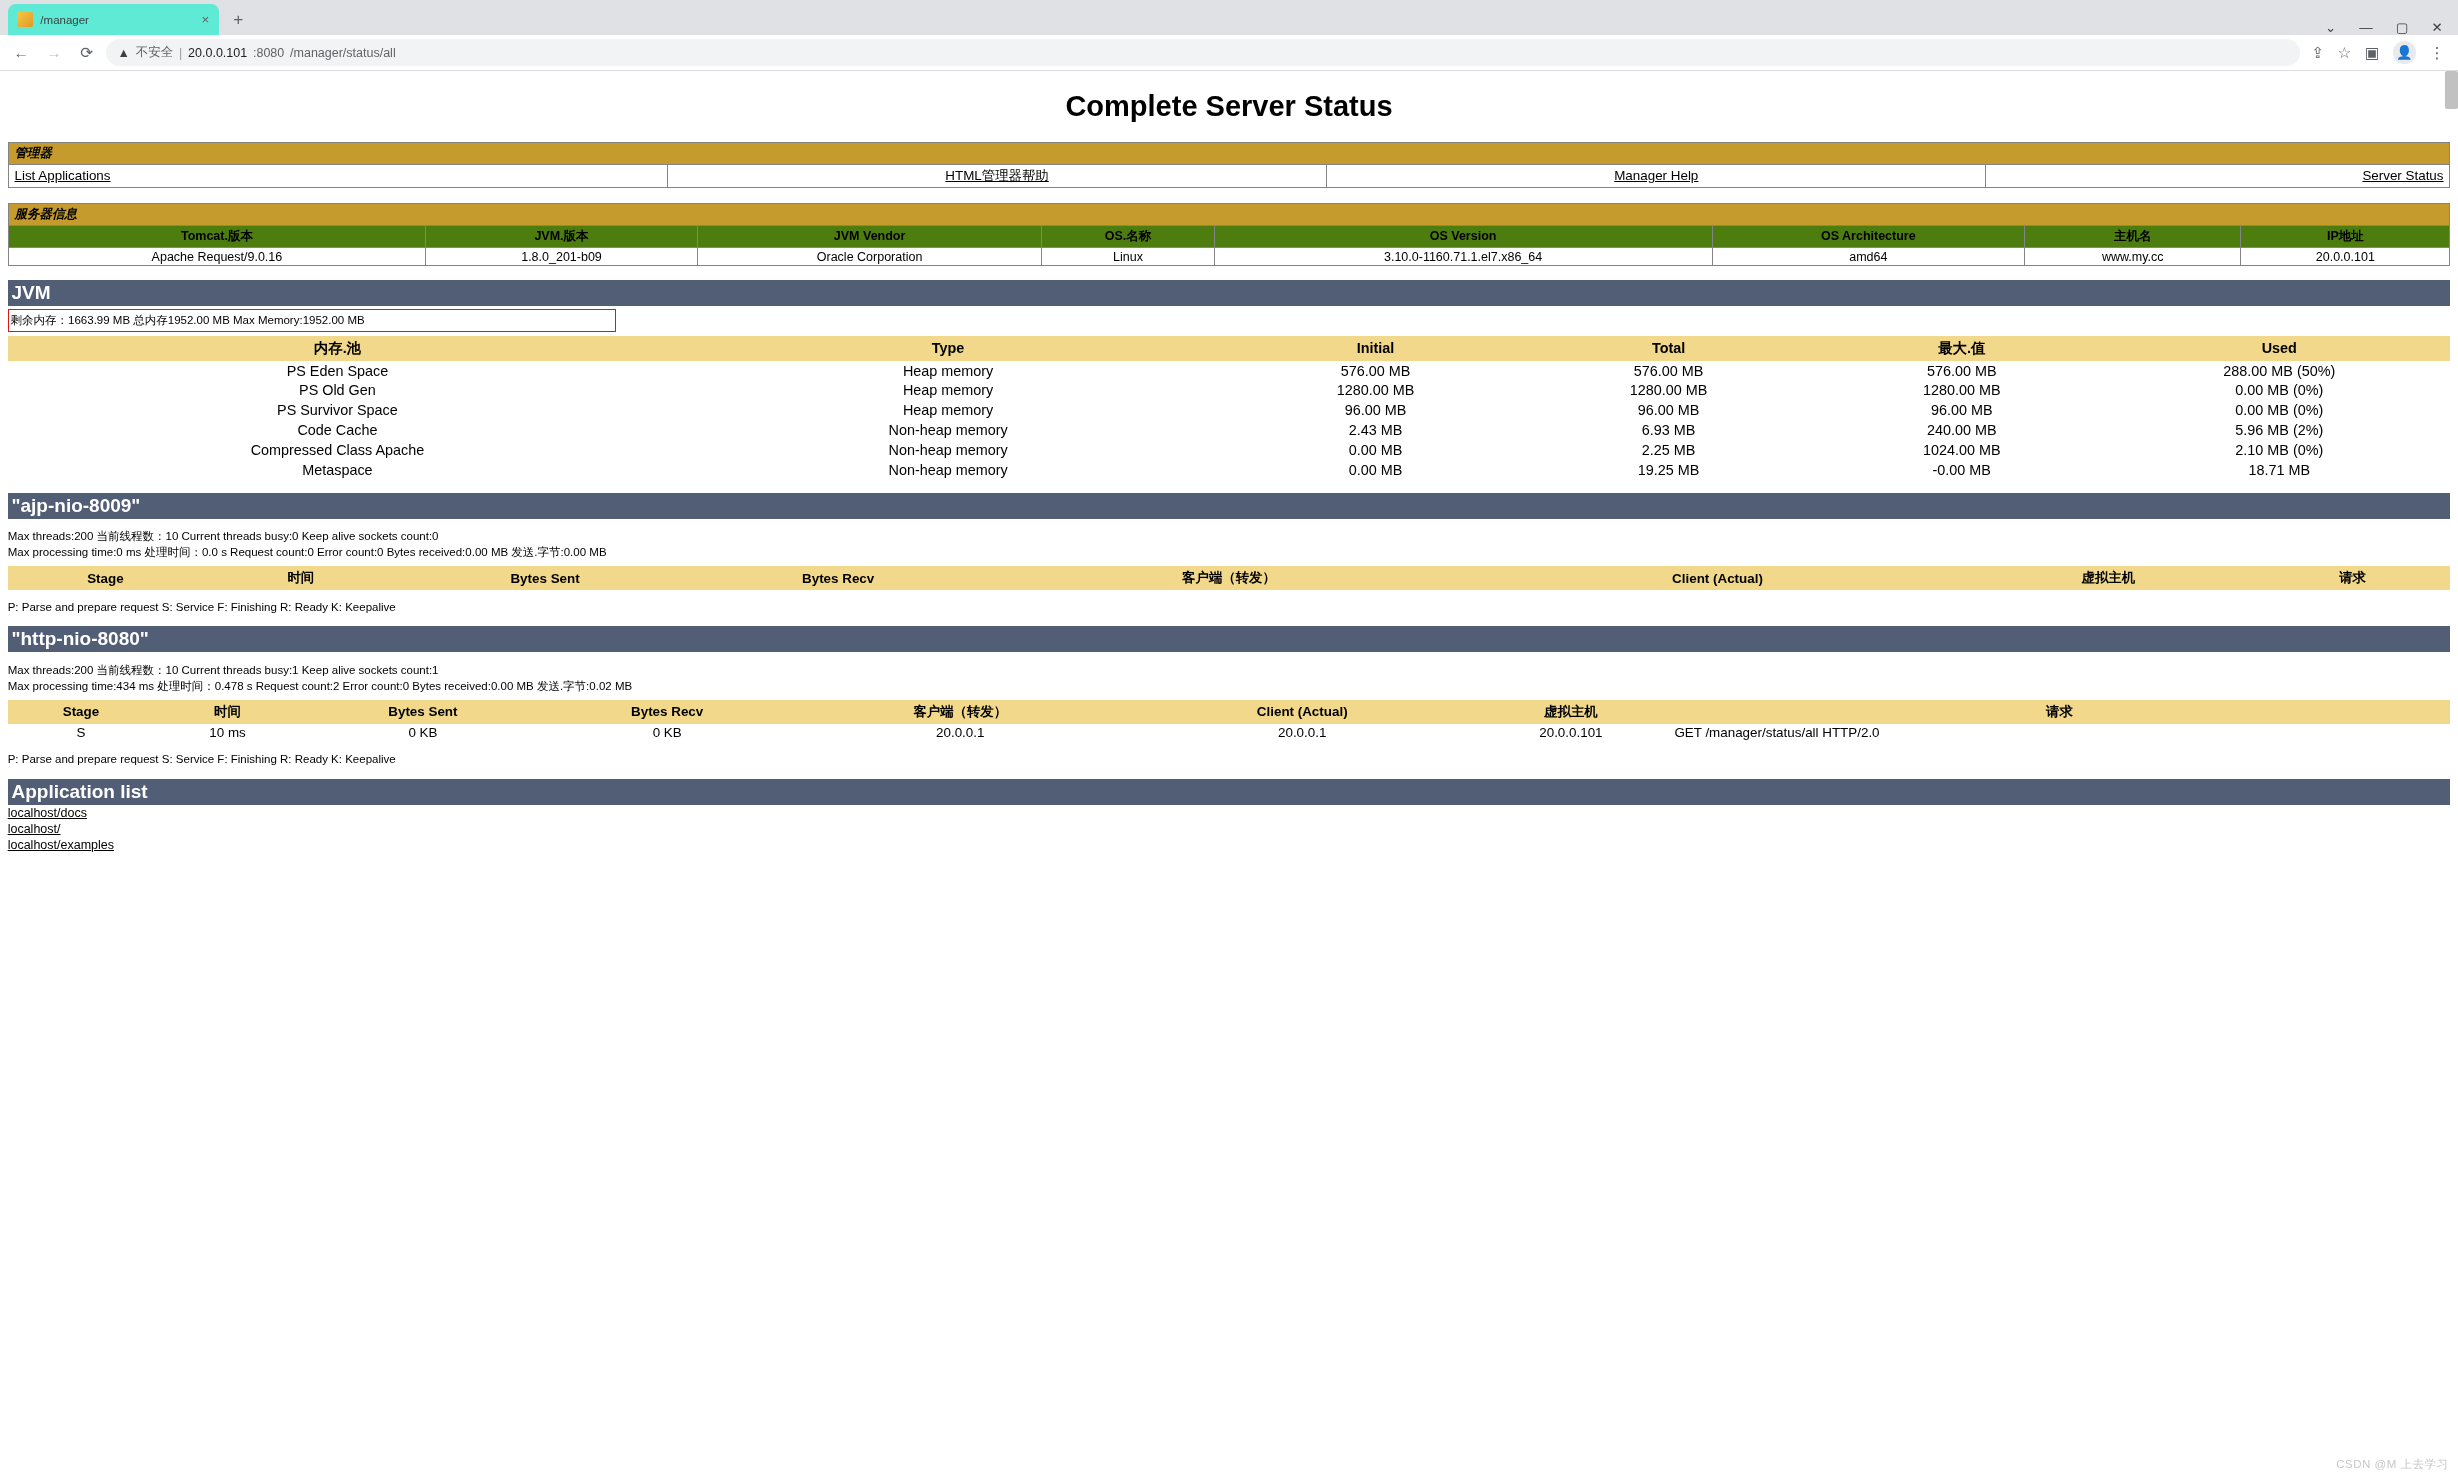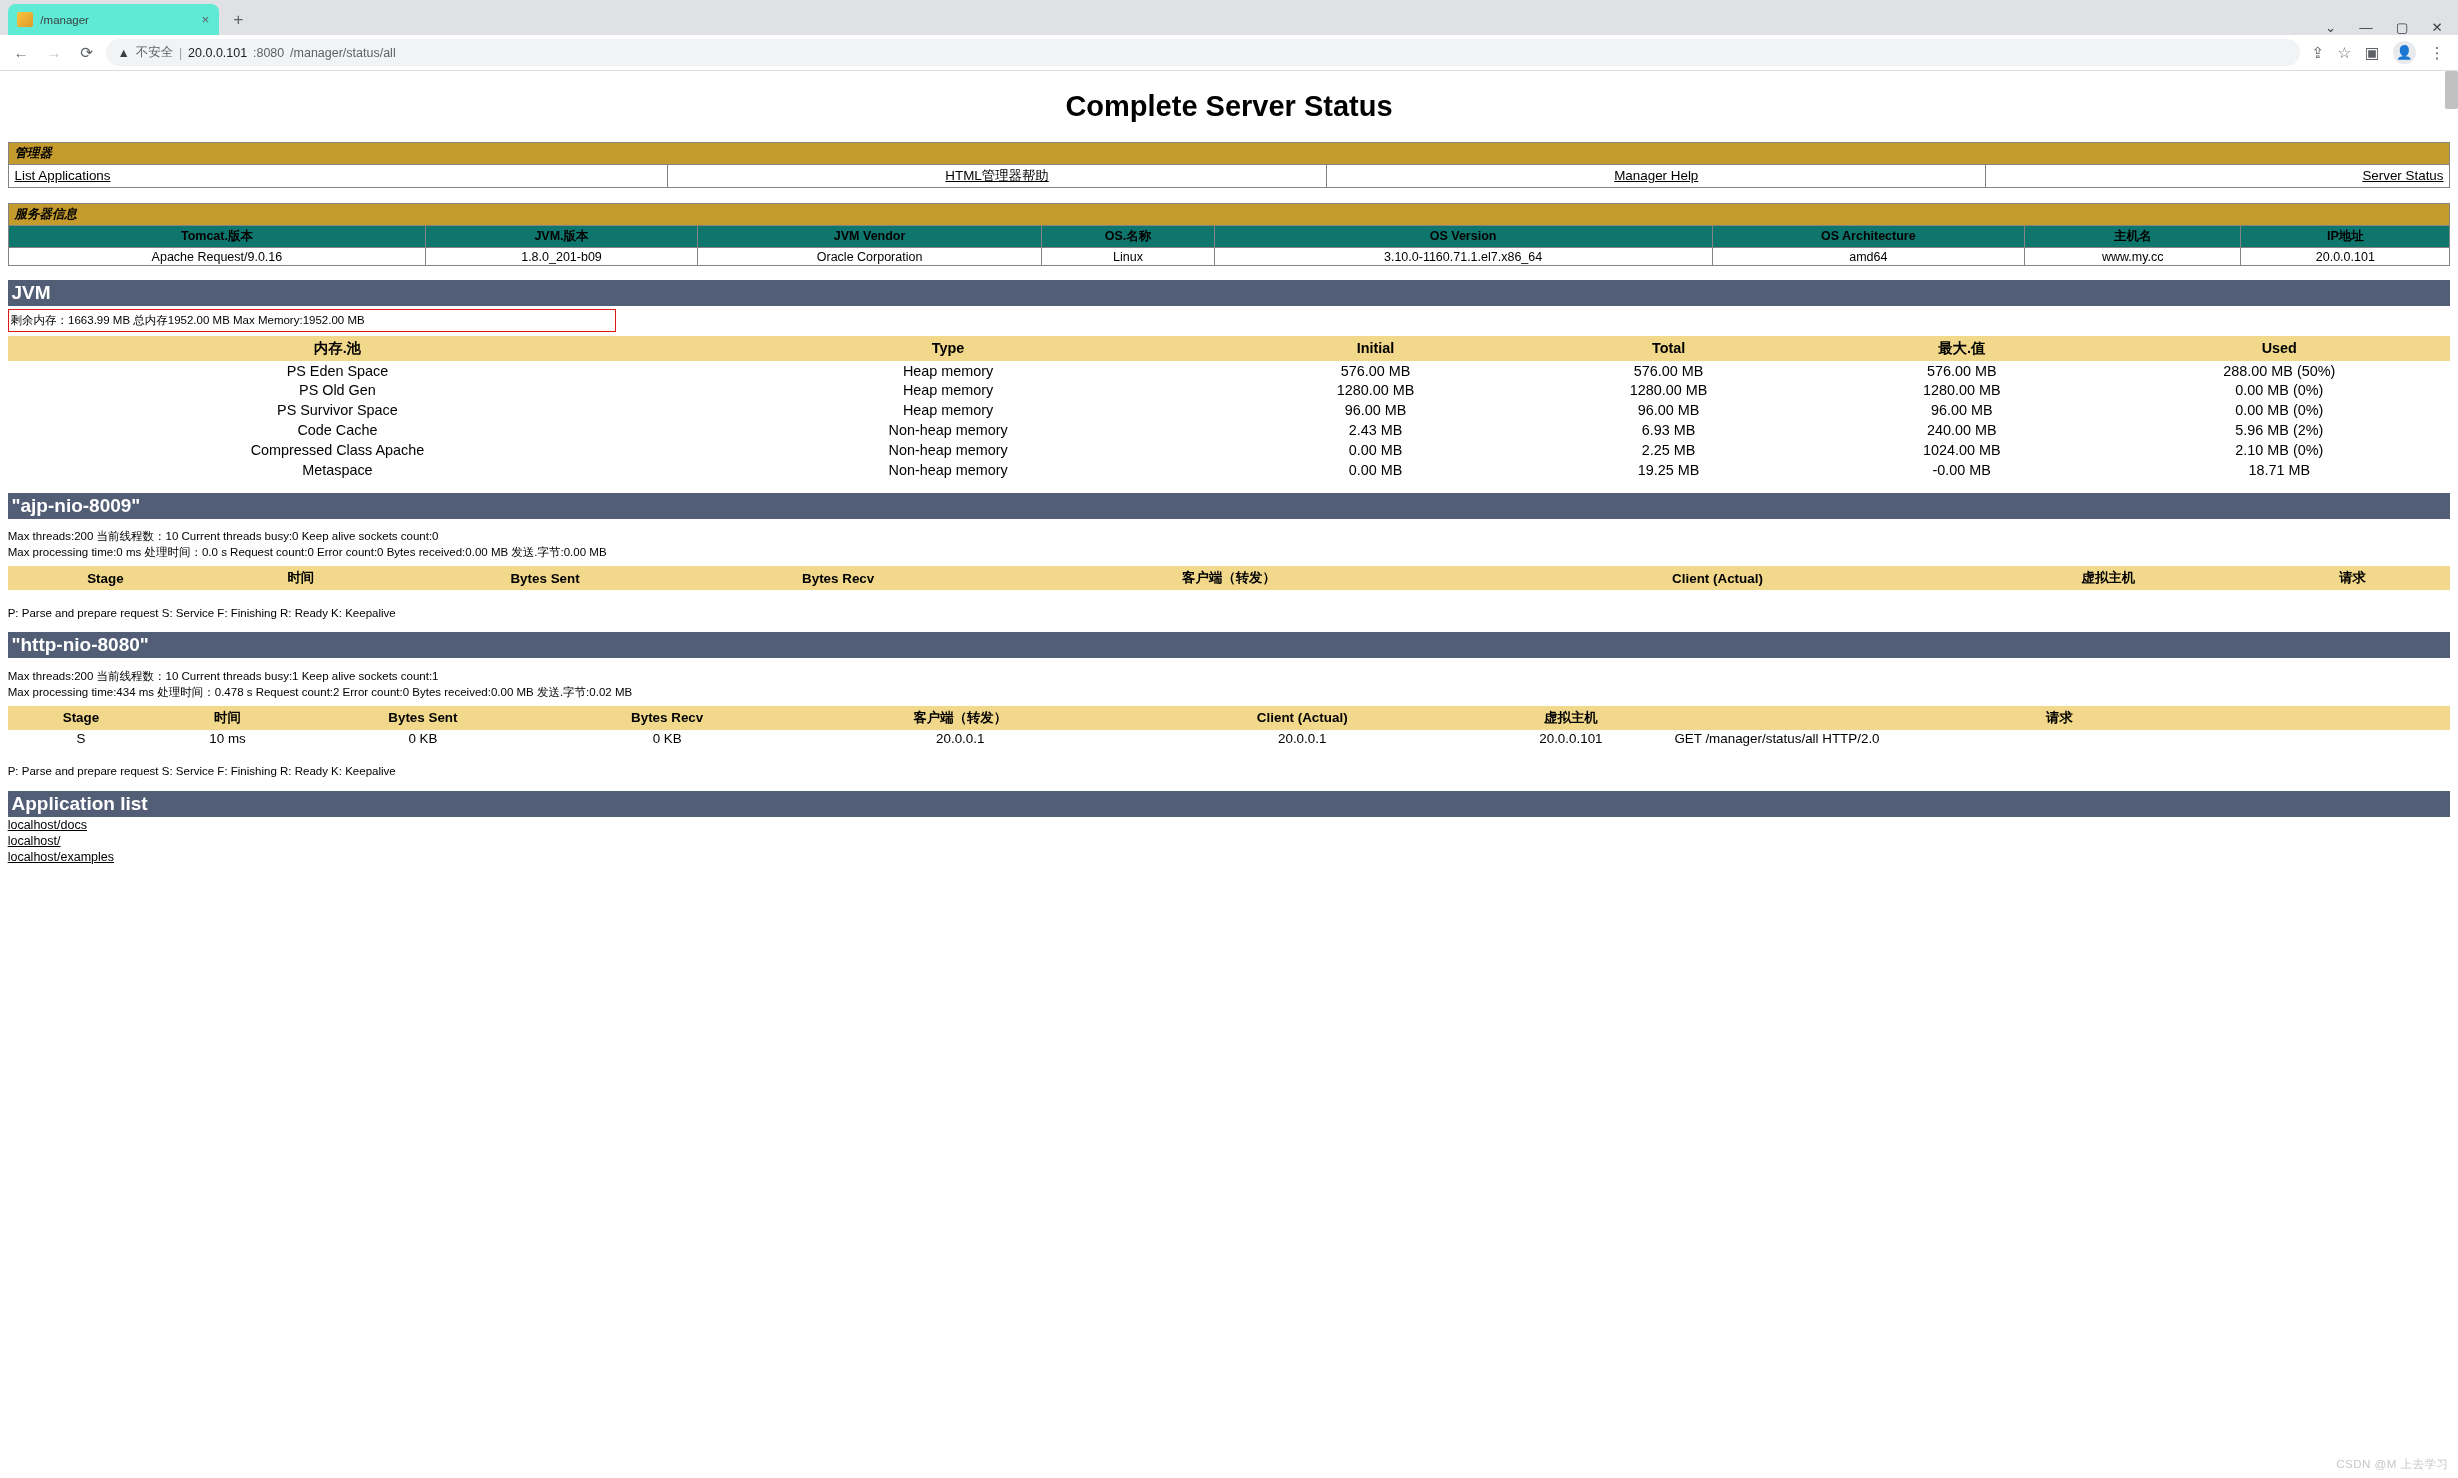--- a/index.html
+++ b/index.html
@@ -32,32 +32,32 @@
   table{border-collapse:collapse;width:100%;}
   .mgr-links{border:1px solid #848484;}
   .mgr-links th{background:#c49b2c;color:#000;text-align:left;padding:1.9px 5.8px;font-style:italic;font-weight:700;border:1px solid #848484;font-size:12.5px;}
   .mgr-links td{border:1px solid #848484;padding:1.9px 5.8px;text-align:center;font-size:13.4px;}
   .mgr-links td a{color:#000;text-decoration:underline;cursor:pointer;}
   .mgr-links td:first-child{text-align:left;}
   .mgr-links td:last-child{text-align:right;}
   .spacer{height:15.4px;}
   .srv{border:1px solid #848484;}
   .srv th.sec{background:#c49b2c;font-style:italic;font-weight:700;text-align:left;padding:1.9px 5.8px;border:1px solid #848484;font-size:12.5px;}
-  .srv th.col{background:#0f766e;font-weight:700;text-align:center;padding:1.9px 5.8px;border:1px solid #848484;font-size:12.5px;}
+  .srv th.col{background:#4d7c0f;font-weight:700;text-align:center;padding:1.9px 5.8px;border:1px solid #848484;font-size:12.5px;}
   .srv td{border:1px solid #848484;padding:1.9px 5.8px;text-align:center;font-size:12.5px;}
   .bar{background:#525d76;color:#fff;font-weight:700;font-size:19px;padding:1.9px 3.8px;margin-top:13.4px;}
   .redbox{border:1.9px solid #e01515;display:inline-block;padding:2.9px 250px 2.9px 1.9px;margin-top:3.8px;font-size:11.5px;text-align:right;}
   .pools{width:100%;margin-top:3.8px;}
   .pools th{background:#f1d88a;font-weight:700;padding:2.9px 5.8px;font-size:14.4px;text-align:center;}
   .pools td{padding:1.9px 5.8px;font-size:14.4px;text-align:center;}
   .thr-info{font-size:11.5px;margin-top:9.6px;line-height:1.4;}
   .conn{width:100%;margin-top:5.8px;}
   .conn th{background:#f1d88a;font-weight:700;padding:2.9px 5.8px;font-size:13.4px;text-align:center;}
   .conn td{padding:1.9px 5.8px;font-size:13.4px;text-align:center;}
-  .legend{font-size:11.5px;margin-top:17px;}
+  .legend{font-size:11.5px;margin-top:11px;}
   .apps a{color:#000;text-decoration:underline;font-size:12.5px;display:block;line-height:1.3;cursor:pointer;}
   .watermark{position:fixed;right:9.6px;bottom:5.8px;font-size:11.5px;color:#c7c7c7;letter-spacing:0.5px;pointer-events:none;}
 </style>
 </head>
 <body>
 
 <div class="browser">
 
   <div class="tabstrip">
     <div class="tab">

